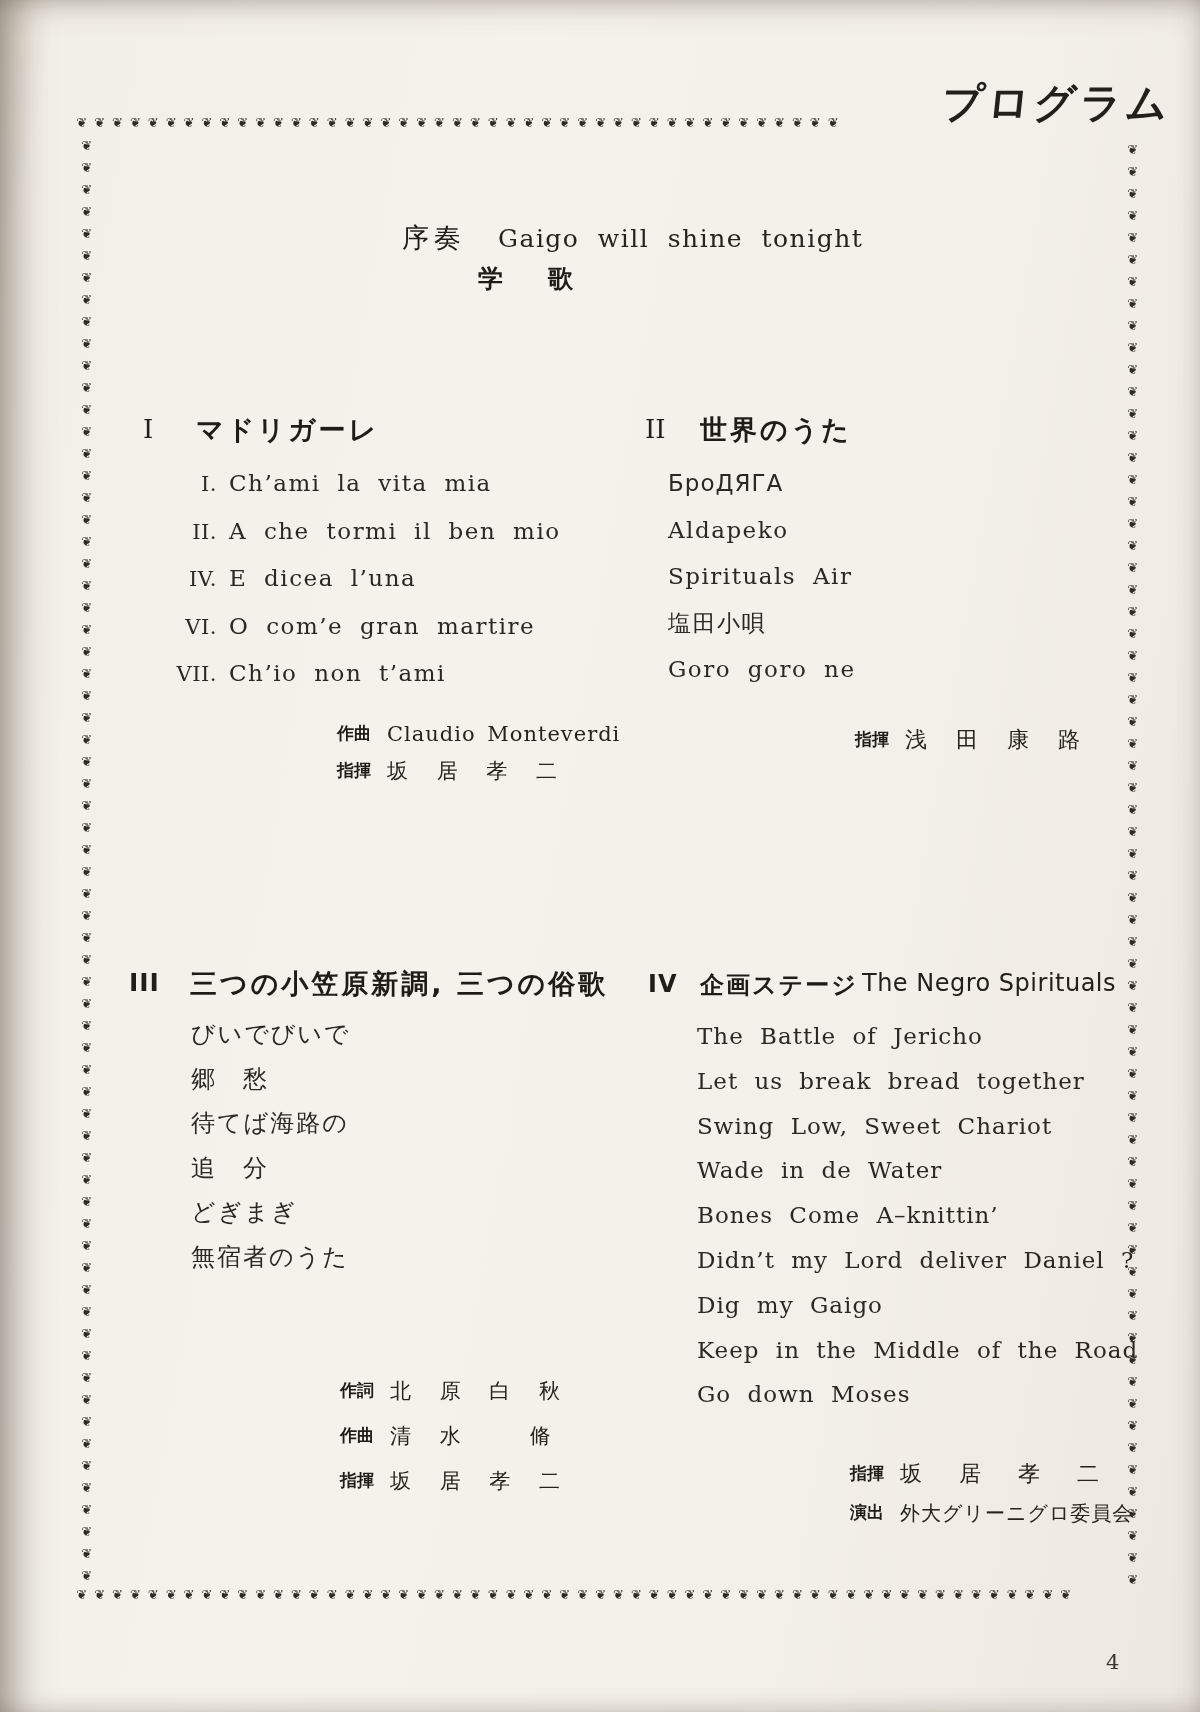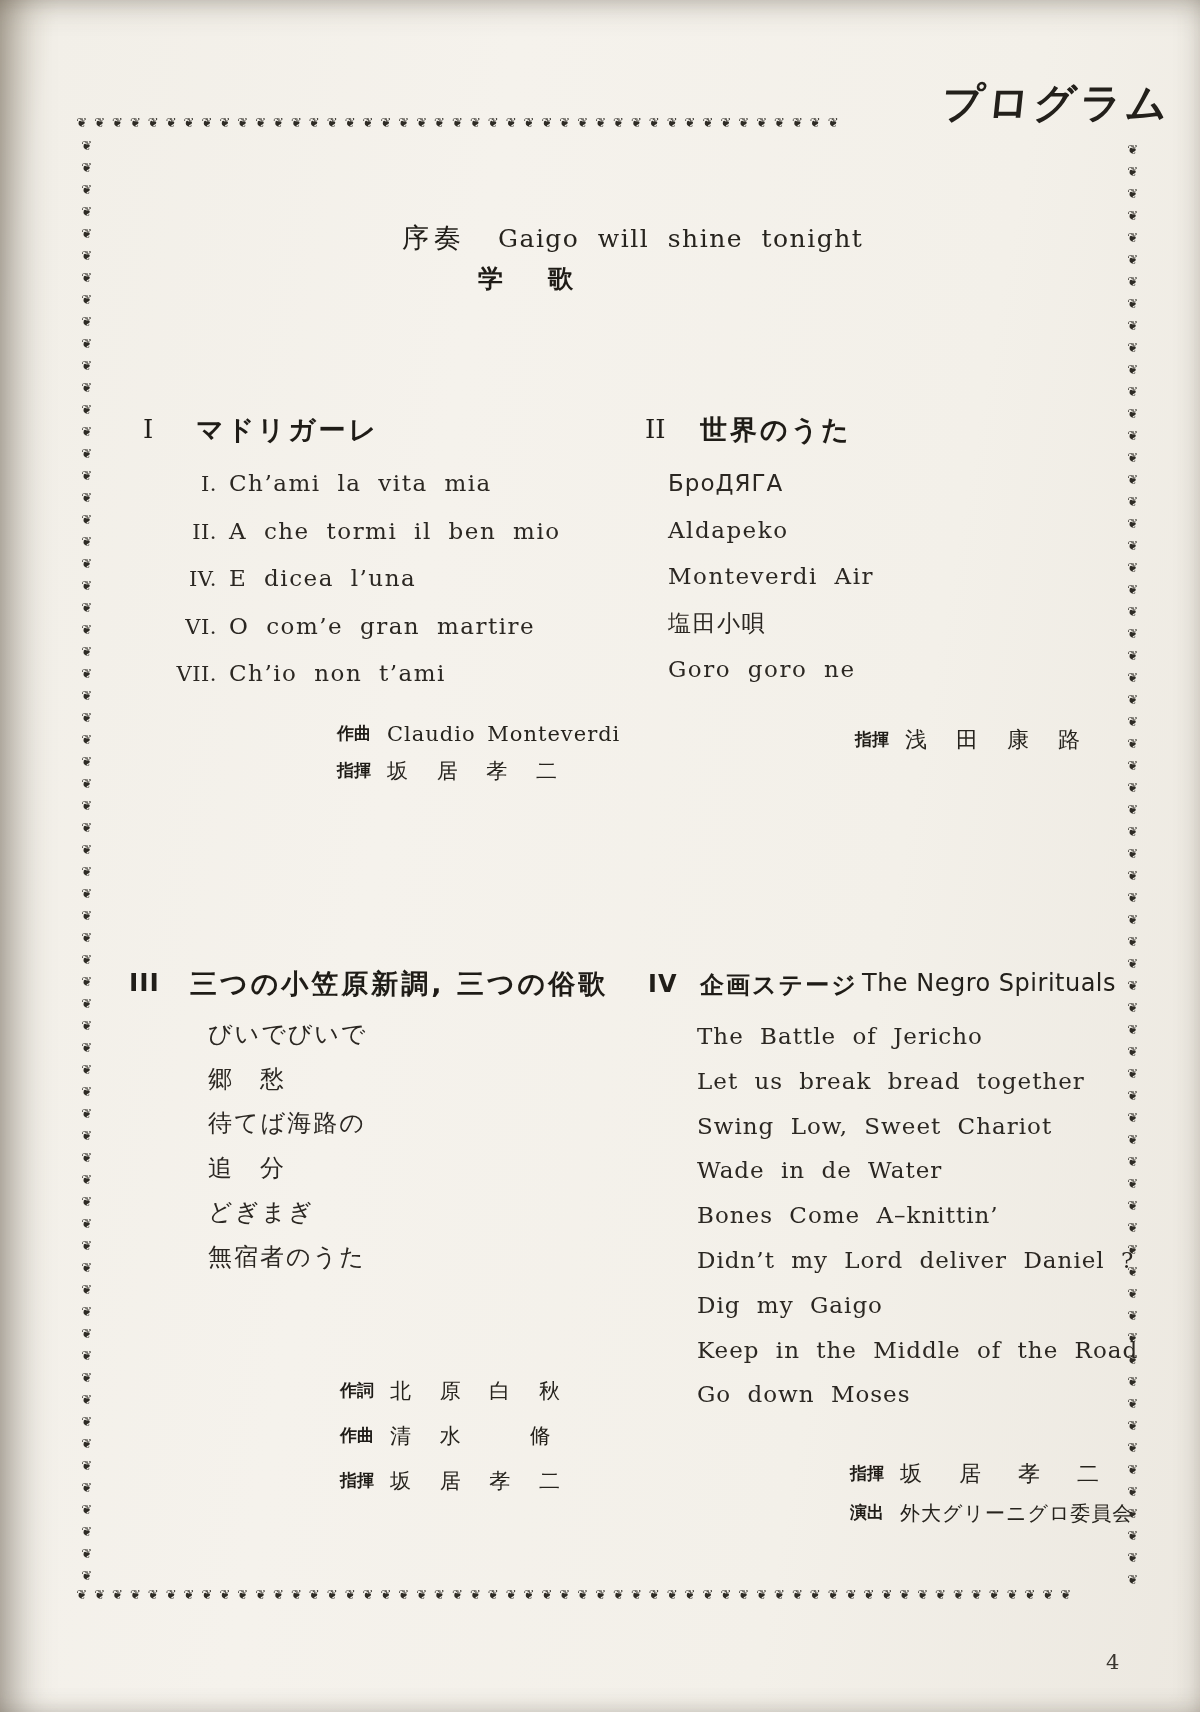--- a/index.html
+++ b/index.html
@@ -121,21 +121,21 @@
   ul.songs li { white-space: nowrap; }
   .songs-1 { left: 171px; top: 460px; }
   .songs-1 li { line-height: 46.5px; font-size: 23px; letter-spacing: 1.5px; word-spacing: 8px; }
   .songs-1 .num {
     display: inline-block; width: 46px; text-align: right;
     margin-right: 12px; font-size: 21px; letter-spacing: 0.5px;
   }
   .songs-2 { left: 668px; top: 460px; }
   .songs-2 li { line-height: 46.5px; font-size: 23px; letter-spacing: 1.5px; word-spacing: 8px; }
   .songs-2 li.cyr { font-family: "DejaVu Sans", "Liberation Sans", sans-serif; font-size: 23px; letter-spacing: 1px; }
-  .songs-3 { left: 208px; top: 1012px; font-family: Liberation Serif, serif; }
+  .songs-3 { left: 191px; top: 1012px; font-family: Liberation Serif, serif; }
   .songs-3 li { line-height: 44.5px; font-size: 24px; letter-spacing: 2px; }
   .songs-4 { left: 697px; top: 1014px; }
   .songs-4 li { line-height: 44.8px; font-size: 23px; letter-spacing: 1px; word-spacing: 8px; }
 
   
   .credits { position: absolute; }
   .credit-row { white-space: nowrap; }
   .credit-label {
     display: inline-block;
     font-family: "DejaVu Sans", "Liberation Sans", sans-serif;
@@ -184,21 +184,21 @@
     <li><span class="num">IV.</span><span>E dicea l’una</span></li>
     <li><span class="num">VI.</span><span>O com’e gran martire</span></li>
     <li><span class="num">VII.</span><span>Ch’io non t’ami</span></li>
   </ul>
 
   <div class="sec-num serif s2-num">II</div>
   <div class="sec-title s2-title">世界のうた</div>
   <ul class="songs songs-2">
     <li class="cyr">БроДЯГА</li>
     <li>Aldapeko</li>
-    <li>Monteverdi Air</li>
+    <li>Spirituals Air</li>
     <li>塩田小唄</li>
     <li>Goro goro ne</li>
   </ul>
 
   <div class="credits credits-1">
     <div class="credit-row"><span class="credit-label">作曲</span><span class="credit-value">Claudio Monteverdi</span></div>
     <div class="credit-row"><span class="credit-label">指揮</span><span class="credit-value wide">坂 居 孝 二</span></div>
   </div>
 
   <div class="credits credits-2">

